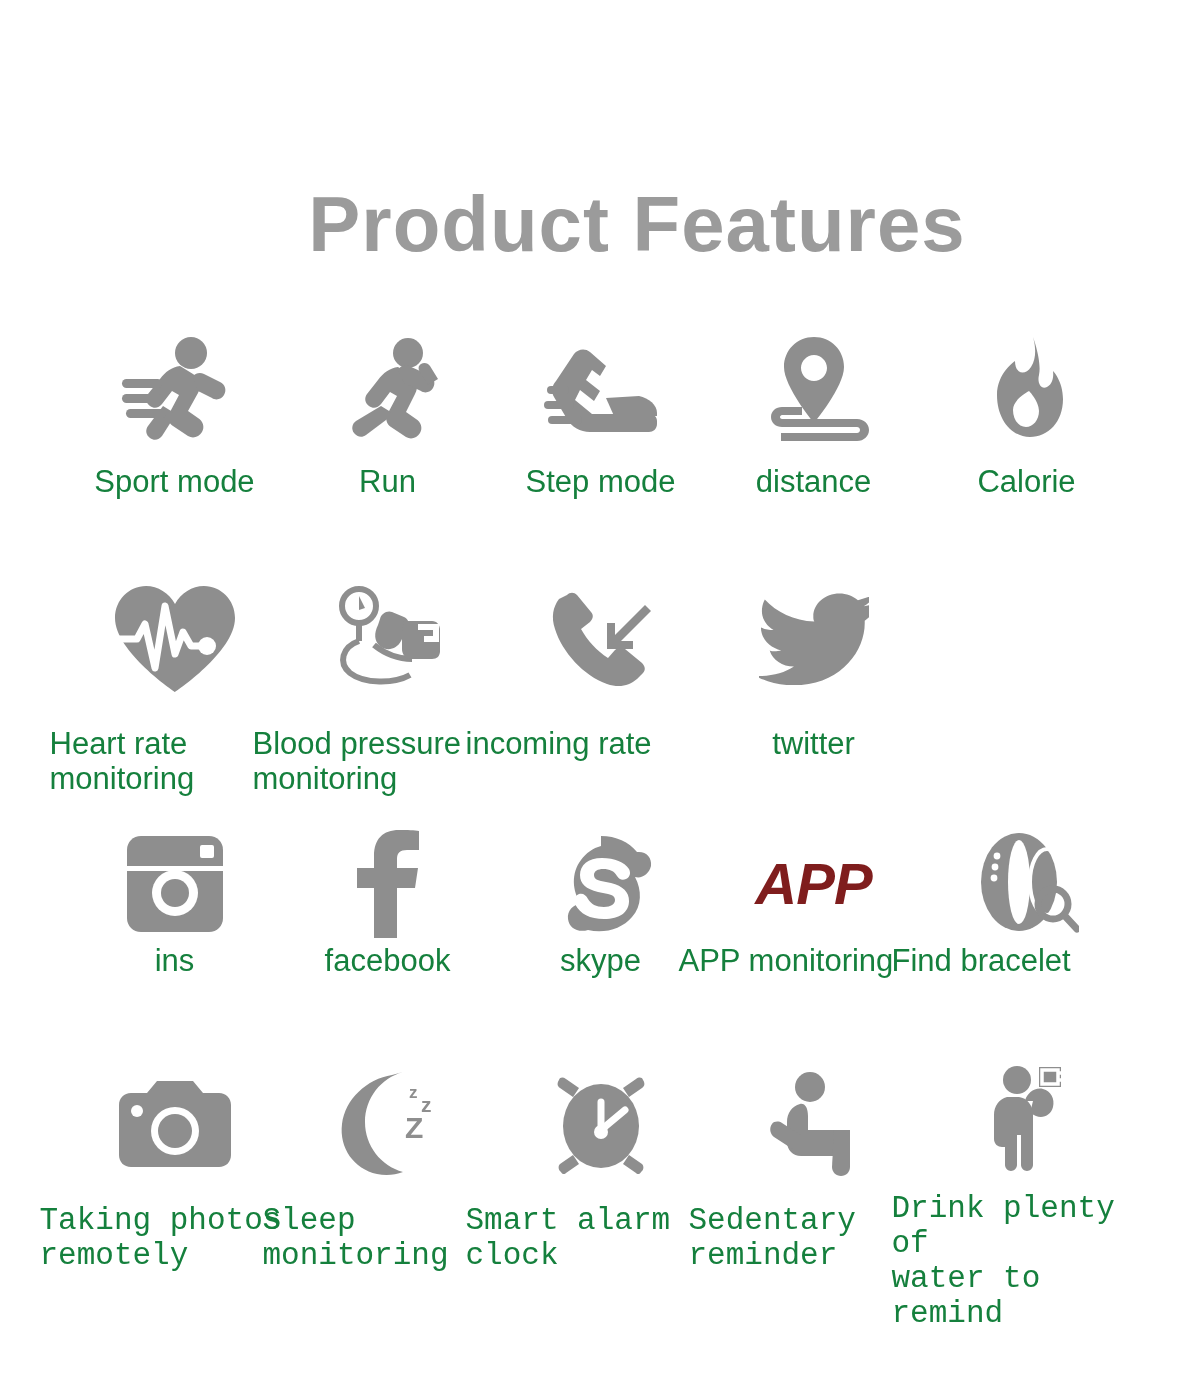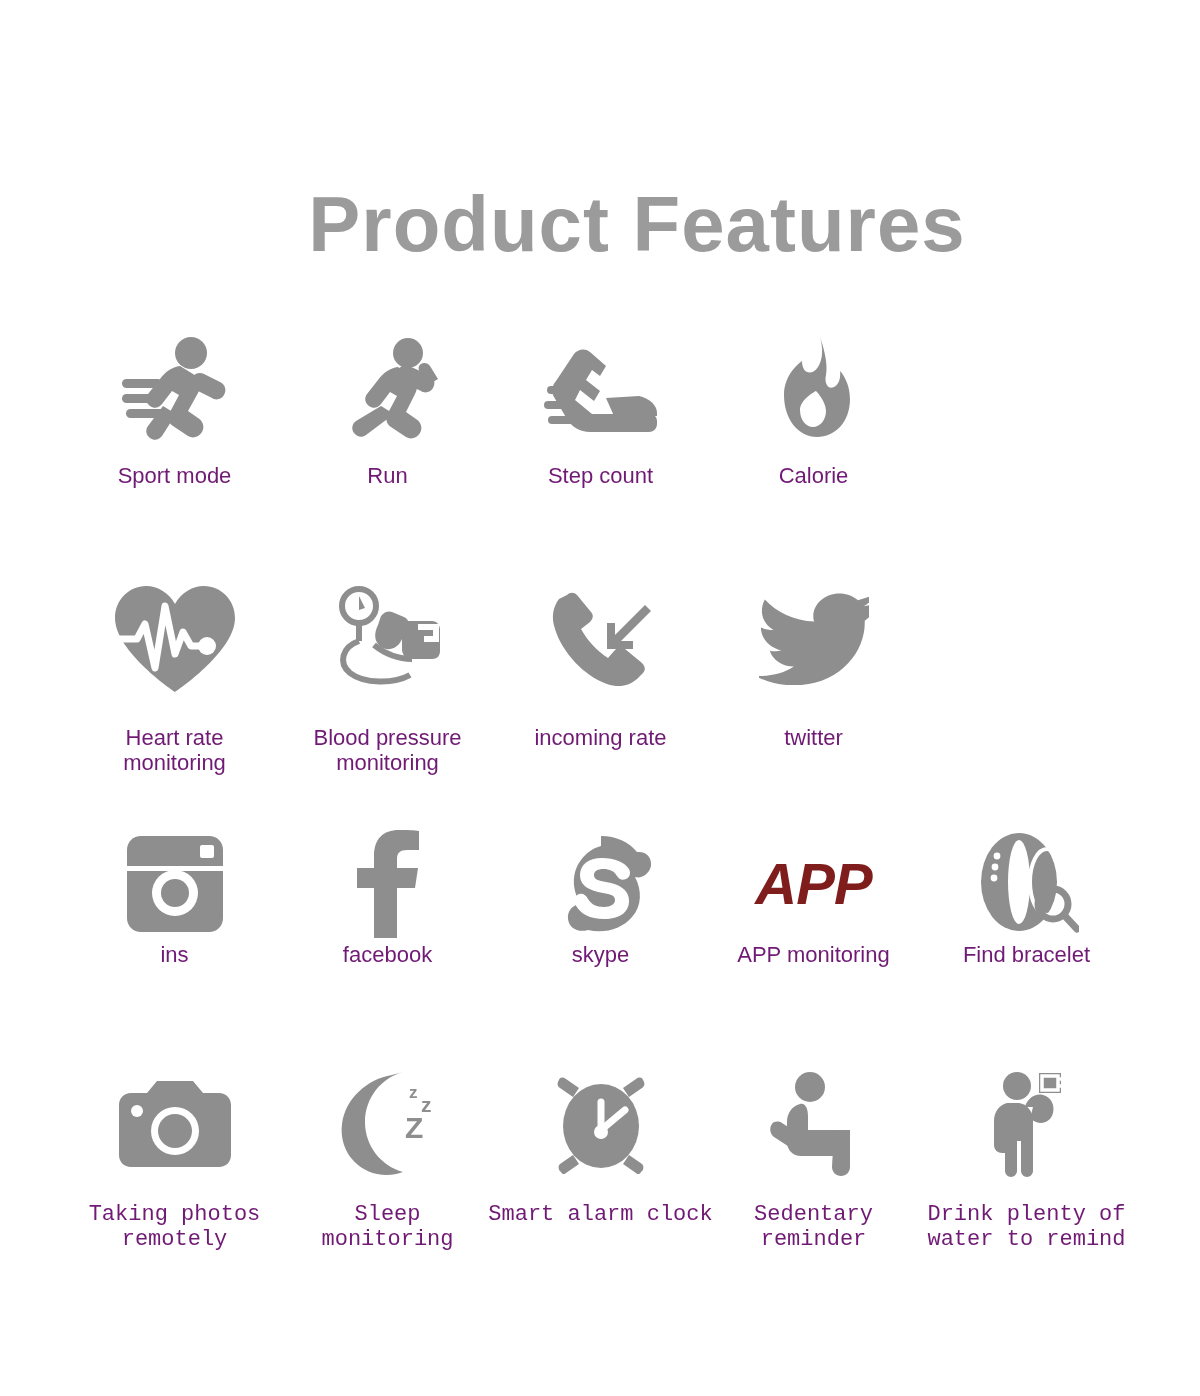--- a/index.html
+++ b/index.html
@@ -66,24 +66,24 @@
     height: 118px;
     display: flex;
     align-items: center;
     justify-content: center;
   }
   .r2 .icon-box { height: 118px; }
 
   .icon-box svg { display: block; }
 
   .label {
-    text-align: center;
-    font-size: 22px;
+    text-align: left;
+    font-size: 31px;
     line-height: 1.13;
-    color: #701a75;
+    color: #15803d;
     white-space: pre-line;
     letter-spacing: 0px;
   }
   .row-1 .label { margin-top: 16px; }
   .row-2 .label { margin-top: 28px; }
   .row-3 .label { }
   .row-4 .label { margin-top: 20px; font-family: Liberation Mono, monospace; }
 
   
   .label.wide { width: 250px; }
@@ -146,23 +146,34 @@
           <svg width="114" height="98" viewBox="0 0 114 98">
             <g fill="#8e8e8e">
               <path d="M30 14 C34 9 41 8 46 12 L62 26 L56 36 L48 30 L42 40 L56 51 L50 61 L36 50 L31 60 L48 74 L106 74 C110 74 113 77 113 81 L113 84 C113 89 109 92 105 92 L46 92 C36 92 28 87 23 79 L10 57 C7 52 8 45 12 41 Z"></path>
               <path d="M95 56 C105 58 113 65 113 73 L113 76 L70 76 L62 58 Z"></path>
               <rect x="3" y="46" width="22" height="8" rx="4"></rect>
               <rect x="0" y="61" width="30" height="8" rx="4"></rect>
               <rect x="4" y="76" width="34" height="8" rx="4"></rect>
             </g>
           </svg>
         </div>
-        <div class="label">Step count</div>
-      </div>
-
+        <div class="label">Step mode</div>
+      </div>
+
+      <div class="cell">
+        <div class="icon-box">
+          <svg width="114" height="108" viewBox="0 0 114 108">
+            <g fill="#8e8e8e">
+              <path d="M57 2 C40 2 27 15 27 32 C27 52 57 88 57 88 C57 88 87 52 87 32 C87 15 74 2 57 2 Z M57 20 C64 20 70 26 70 33 C70 40 64 46 57 46 C50 46 44 40 44 33 C44 26 50 20 57 20 Z"></path>
+              <path d="M14 82 C14 76 19 72 25 72 L45 72 L45 80 L25 80 C24 80 23 81 23 82 C23 83 24 84 25 84 L100 84 C107 84 112 89 112 95 C112 101 107 106 100 106 L24 106 L24 98 L100 98 C101.5 98 103 97 103 95 C103 93 101.5 92 100 92 L25 92 C19 92 14 88 14 82 Z"></path>
+            </g>
+          </svg>
+        </div>
+        <div class="label">distance</div>
+      </div>
 
       <div class="cell">
         <div class="icon-box">
           <svg width="84" height="104" viewBox="0 0 84 104">
             <g fill="#8e8e8e">
               <path d="M48 0 C48 0 54 18 46 30 C40 39 30 37 30 24 C30 24 12 36 12 58 C12 83 27 100 45 100 C63 100 78 85 78 62 C78 44 68 34 68 34 C68 34 70 46 62 50 C56 53 52 46 54 38 C57 24 48 0 48 0 Z M44 54 C44 54 54 64 54 74 C54 83 48 90 41 90 C34 90 28 83 28 73 C28 62 44 54 44 54 Z"></path>
             </g>
           </svg>
         </div>
         <div class="label">Calorie</div>

